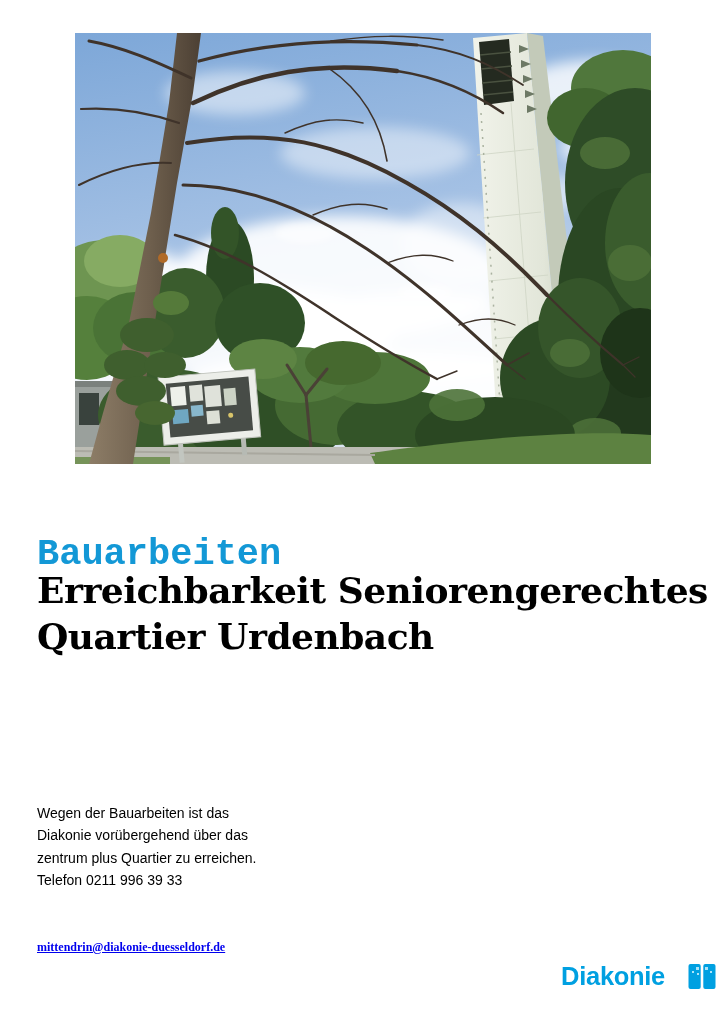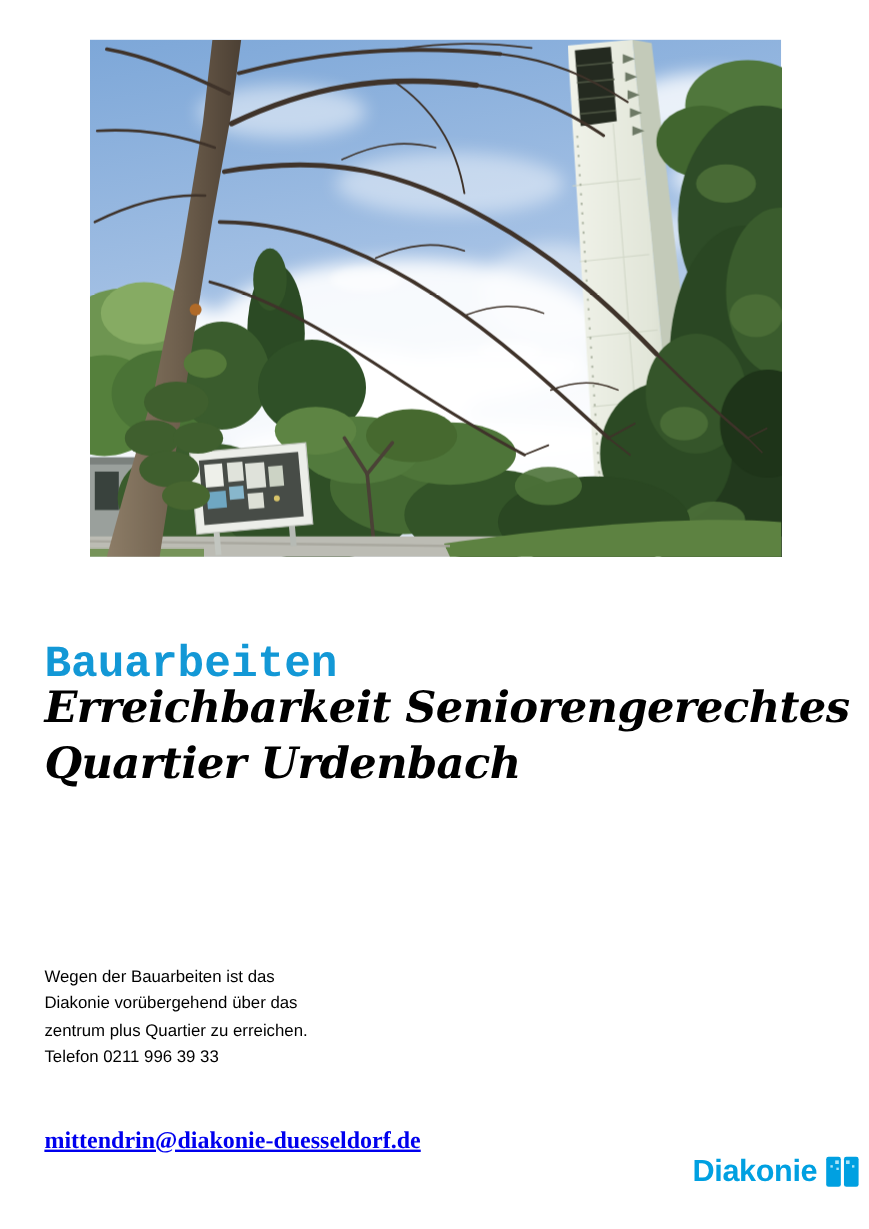--- a/index.html
+++ b/index.html
@@ -25,45 +25,45 @@
     position:absolute;left:37px;top:532px;
     font-family:Liberation Mono, monospace;
     font-weight:700;
     font-size:37px;line-height:44px;
     color:var(--accent);
     white-space:nowrap;
   }
   .title{
     position:absolute;left:37px;top:567px;
     font-family:"DejaVu Serif",serif;
-    font-weight:700;font-style:italic;
+    font-weight:700;
     font-size:36px;line-height:46px;
     letter-spacing:-0.5px;
     color:var(--ink);
   }
   .title .line{white-space:nowrap;}
   .body-text{
     position:absolute;left:37px;top:802px;
     font-size:14px;line-height:22.4px;
     color:var(--ink);
   }
   .body-text .line{white-space:nowrap;}
   .email-link{
     position:absolute;left:37px;top:940px;
     font-family:"Liberation Serif",serif;
     font-weight:700;
-    font-size:20px;
+    font-size:12px;
     color:var(--link);
     text-decoration:underline;
     white-space:nowrap;
     cursor:pointer;
   }
   .brand{
     position:absolute;right:8px;top:961px;
-    display:flex;align-items:center;gap:7px;
+    display:flex;align-items:center;gap:23px;
     color:var(--logo);
     font-size:25.5px;line-height:30px;
     white-space:nowrap;
   }
   .brand .brand-name{font-weight:700;letter-spacing:-0.3px;}
   .brand .brand-city{font-weight:400;}
   .brand .tiles{display:block;height:27px;width:28px;}
 </style>
 </head>
 <body>

